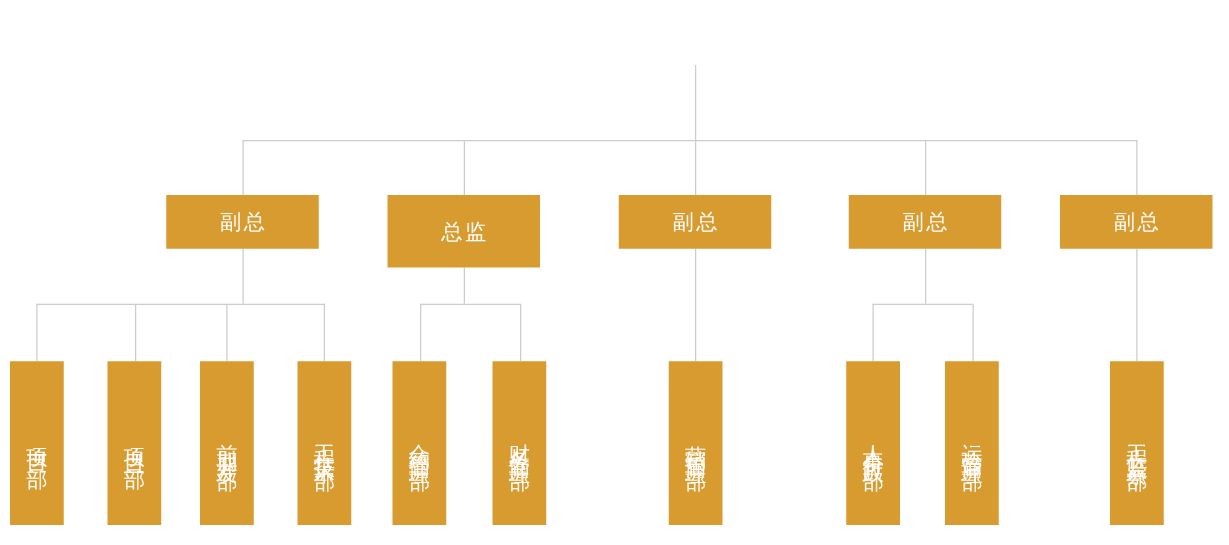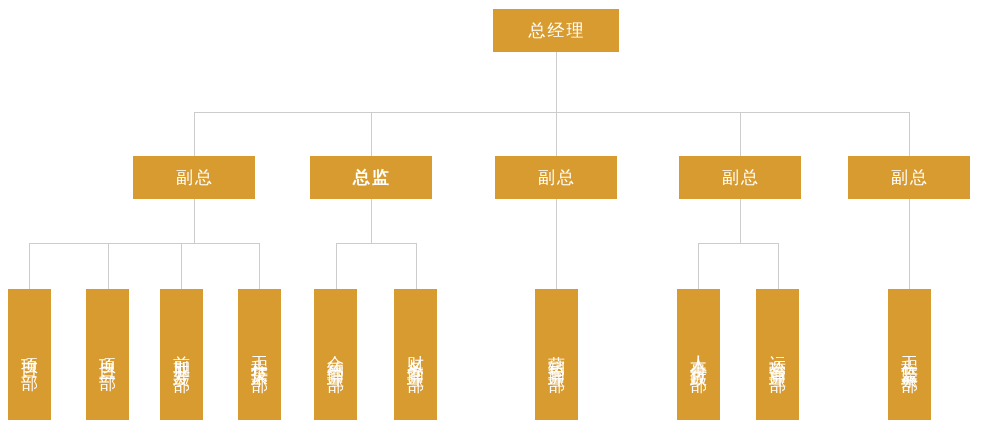--- a/index.html
+++ b/index.html
@@ -64,28 +64,25 @@
 
   <div class="line v" style="left:556px; top:199px; height:90px;"></div>
 
   <div class="line v" style="left:740px; top:199px; height:44px;"></div>
   <div class="line h" style="left:698px; top:243px; width:80px;"></div>
   <div class="line v" style="left:698px; top:243px; height:46px;"></div>
   <div class="line v" style="left:778px; top:243px; height:46px;"></div>
 
   <div class="line v" style="left:909px; top:199px; height:90px;"></div>
 
-  <div class="node h-box" style="left:493px; top:9px; width:126px; height:43px;">
-    <span class="lbl">总经理</span>
-  </div>
 
   <div class="node h-box" style="left:133px; top:156px; width:122px; height:43px;">
     <span class="lbl">副总</span>
   </div>
-  <div class="node h-box" style="left:310px; top:156px; width:122px; height:43px;font-weight:bold;">
+  <div class="node h-box" style="left:310px; top:156px; width:122px; height:58px;">
     <span class="lbl">总监</span>
   </div>
   <div class="node h-box" style="left:495px; top:156px; width:122px; height:43px;">
     <span class="lbl">副总</span>
   </div>
   <div class="node h-box" style="left:679px; top:156px; width:122px; height:43px;">
     <span class="lbl">副总</span>
   </div>
   <div class="node h-box" style="left:848px; top:156px; width:122px; height:43px;">
     <span class="lbl">副总</span>

